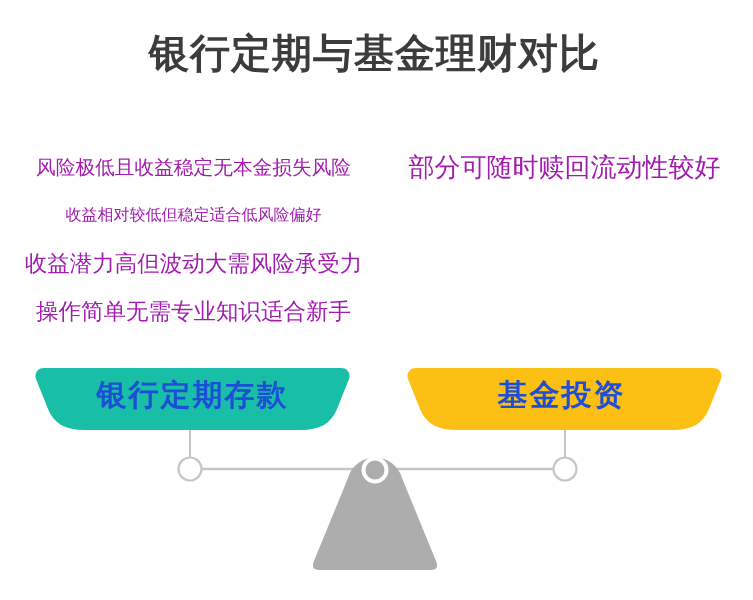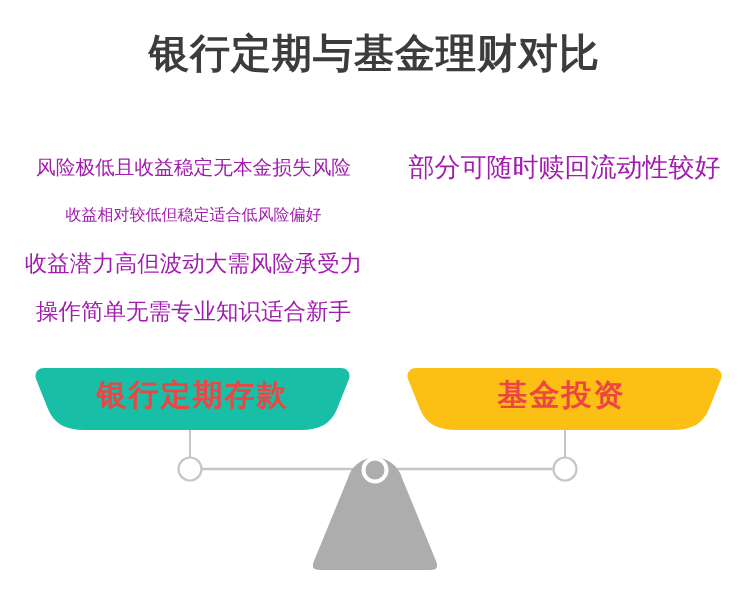--- a/index.html
+++ b/index.html
@@ -37,21 +37,21 @@
     color: #a21caf;
     font-weight: 400;
   }
 
   .pan-label {
     position: absolute;
     top: 368px; height: 62px; width: 315px;
     box-sizing: border-box;
     padding-bottom: 8px;
     display: flex; align-items: center; justify-content: center;
-    color: #ef4444;
+    color: #1d4ed8;
     font-weight: 700;
     font-size: 30px;
     letter-spacing: 2px;
     white-space: nowrap;
   }
   .pan-label-left  { left: 35px; }
   .pan-label-right { left: 404px; }
 </style>
 </head>
 <body>

